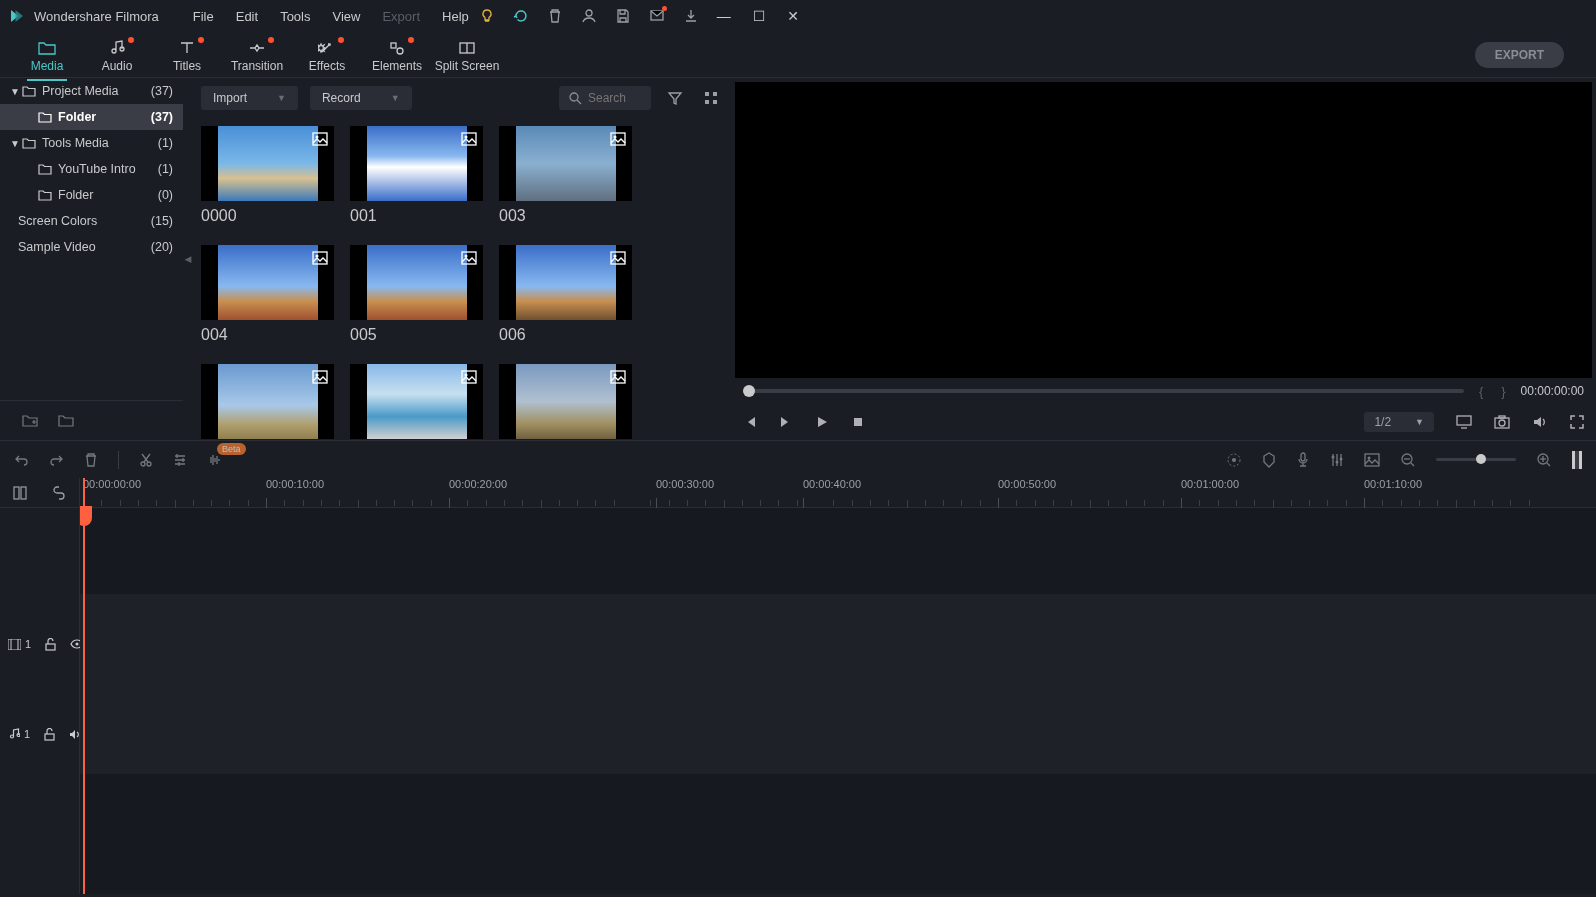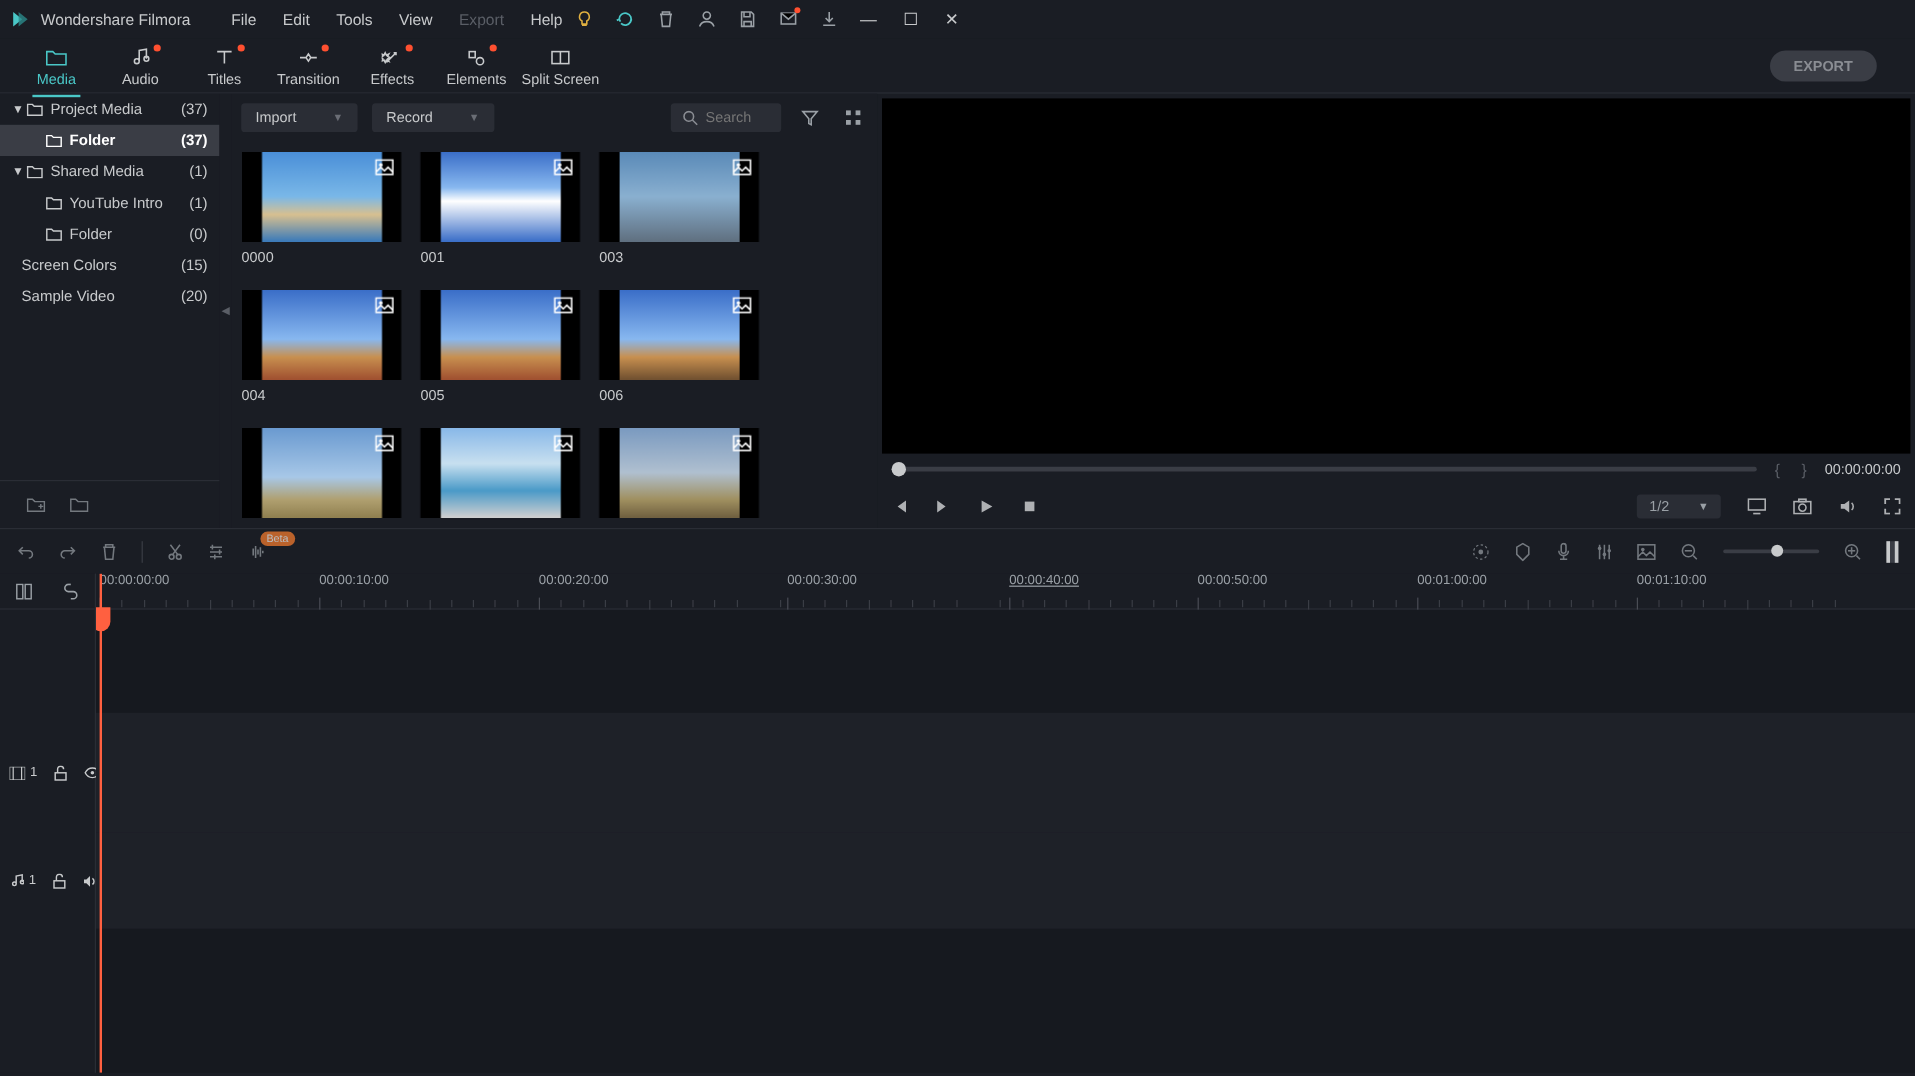--- a/index.html
+++ b/index.html
@@ -53,21 +53,21 @@
 .media-toolbar .dropdown .chev { font-size:9px; color:#6a6d75;}
 .media-toolbar .search { margin-left:auto; background:#2a2d35; border-radius:3px; padding:5px 10px; display:flex; align-items:center; gap:6px; width:92px;}
 .media-toolbar .search input { background:transparent; border:none; outline:none; color:#0ea5e9; width:50px; font-size:12px;}
 .media-toolbar .tico { cursor:pointer; padding:4px;}
 .media-grid { flex:1; overflow-y:auto; padding: 8px 0 8px 8px; display:grid; grid-template-columns: repeat(3, 145px); gap: 20px 4px; align-content:start;}
 .media-grid::-webkit-scrollbar{width:8px;} .media-grid::-webkit-scrollbar-thumb{background:#3a3d45;border-radius:4px;}
 .thumb { width:145px; }
 .thumb .img { width:133px; height:75px; background:#000; position:relative; display:flex; align-items:center; justify-content:center;}
 .thumb .img .inner { width:100px; height:75px;}
 .thumb .img .type-ico { position:absolute; top:6px; right:6px; }
-.thumb .name { font-size:12px; color:#c8cacc; margin-top:6px;}
+.thumb .name { font-size:16px; color:#c8cacc; margin-top:6px;}
 
 
 .preview-panel { flex:1; background:#1a1d24; display:flex; flex-direction:column;}
 .preview-video { flex:1; background:#000; margin:4px 4px 0 4px;}
 .preview-scrub { height:26px; display:flex; align-items:center; padding:0 12px; gap:12px;}
 .preview-scrub .track { flex:1; height:4px; background:#3a3d45; border-radius:2px; position:relative;}
 .preview-scrub .track .knob { position:absolute; left:0; top:-4px; width:12px; height:12px; border-radius:50%; background:#c8cacc;}
 .preview-scrub .time { font-size:12px; color:#c8cacc;}
 .preview-scrub .brace { color:#5a5e66; padding:0 3px;}
 .preview-controls { height:36px; display:flex; align-items:center; padding:0 12px; gap:22px;}
@@ -255,21 +255,21 @@
             <path fill="none" stroke="currentColor" stroke-width="1.2" d="M1 2h4l1.5 1.5H13V11H1z"></path>
           </svg>
           <span>Folder</span>
           <span class="count">(37)</span>
         </div>
         <div class="tree-item">
           <span class="caret">▼</span>
           <svg class="folder-ico" width="14" height="12" viewBox="0 0 14 12">
             <path fill="none" stroke="currentColor" stroke-width="1.2" d="M1 2h4l1.5 1.5H13V11H1z"></path>
           </svg>
-          <span>Shared Media</span>
+          <span>Tools Media</span>
           <span class="count">(1)</span>
         </div>
         <div class="tree-item child">
           <span class="caret"></span>
           <svg class="folder-ico" width="14" height="12" viewBox="0 0 14 12">
             <path fill="none" stroke="currentColor" stroke-width="1.2" d="M1 2h4l1.5 1.5H13V11H1z"></path>
           </svg>
           <span>YouTube Intro</span>
           <span class="count">(1)</span>
         </div>
@@ -688,21 +688,21 @@
         <div class="tick-major" style="left: 576px;">00:00:30:00<span class="tline"></span></div>
         <div class="tick-minor" style="left: 570.3px;"></div>
         <div class="tick-minor" style="left: 588.6px;"></div>
         <div class="tick-minor" style="left: 606.9px;"></div>
         <div class="tick-minor" style="left: 625.2px;"></div>
         <div class="tick-minor" style="left: 643.5px; height: 8px;"></div>
         <div class="tick-minor" style="left: 661.8px;"></div>
         <div class="tick-minor" style="left: 680.1px;"></div>
         <div class="tick-minor" style="left: 698.4px;"></div>
         <div class="tick-minor" style="left: 716.7px;"></div>
-        <div class="tick-major" style="left: 761px; text-decoration: underline;">00:00:40:00<span class="tline"></span></div>
+        <div class="tick-major" style="left: 723px;">00:00:40:00<span class="tline"></span></div>
         <div class="tick-minor" style="left: 753.3px;"></div>
         <div class="tick-minor" style="left: 771.6px;"></div>
         <div class="tick-minor" style="left: 789.9px;"></div>
         <div class="tick-minor" style="left: 808.2px;"></div>
         <div class="tick-minor" style="left: 826.5px; height: 8px;"></div>
         <div class="tick-minor" style="left: 844.8px;"></div>
         <div class="tick-minor" style="left: 863.1px;"></div>
         <div class="tick-minor" style="left: 881.4px;"></div>
         <div class="tick-minor" style="left: 899.7px;"></div>
         <div class="tick-major" style="left: 918px;">00:00:50:00<span class="tline"></span></div>

